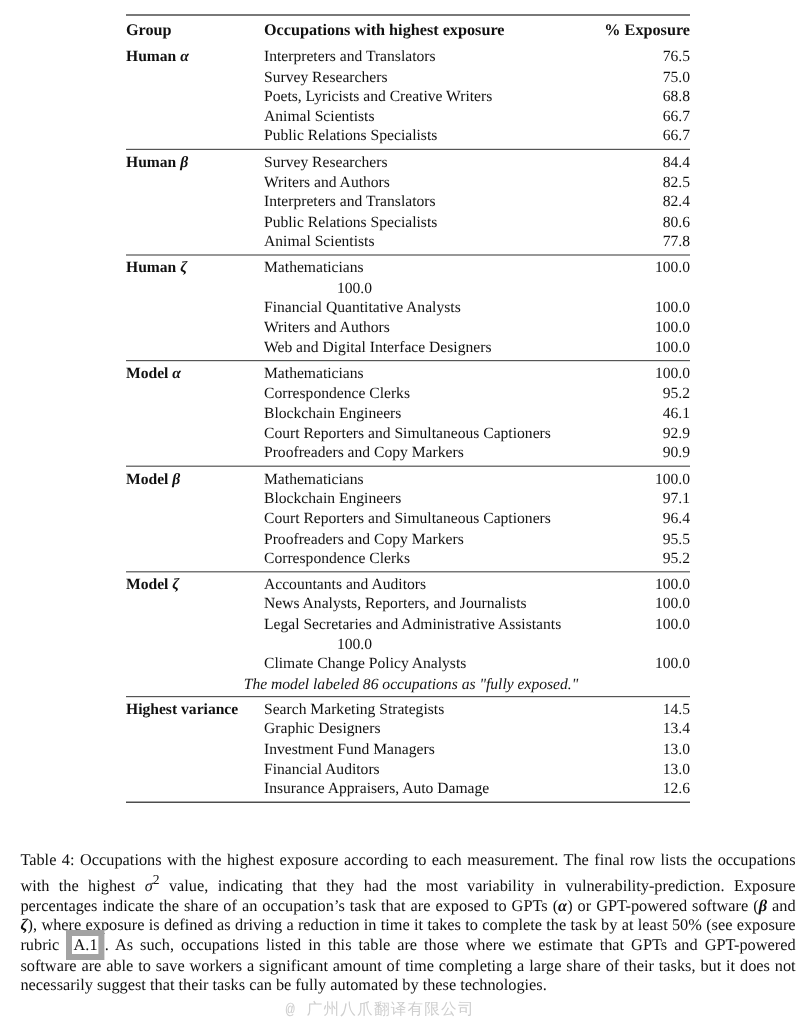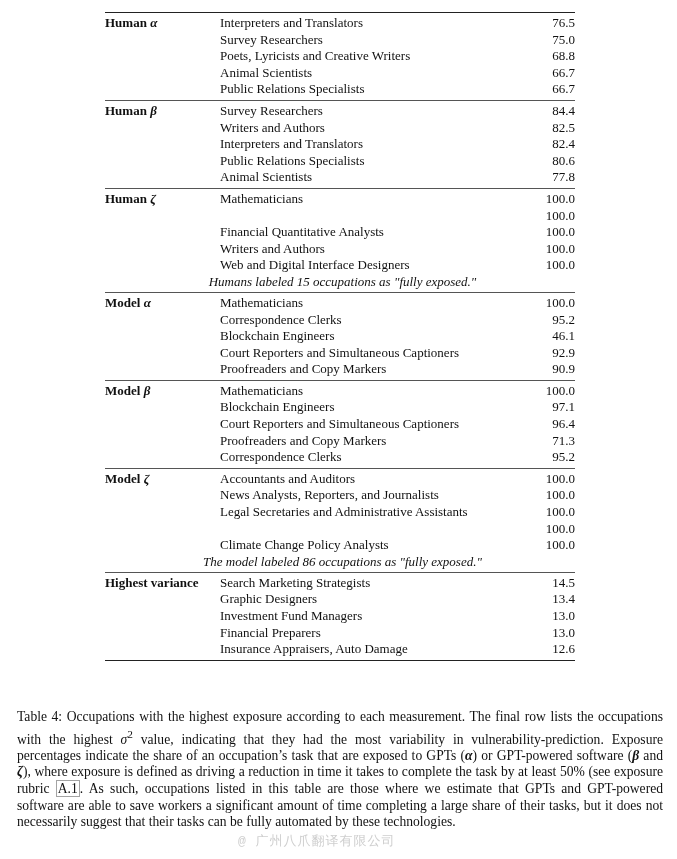--- a/index.html
+++ b/index.html
@@ -7,33 +7,38 @@
          font-family: "Liberation Serif", "DejaVu Serif", serif; color: #111; }
   .table-wrap { position: absolute; left: 105px; top: 12px; width: 470px; }
   .rule-top { border-top: 1.3px solid #222; }
   .rule-mid { border-top: 0.8px solid #555; }
   .rule-bot { border-top: 1.3px solid #222; }
   .hdr { display: flex; height: 24px; align-items: center; font-weight: bold; font-size: 13.5px; }
   .c-group { width: 115px; flex: none; }
   .c-occ { flex: 1; }
   .c-val { width: 90px; flex: none; text-align: right; }
   .group { padding: 2px 0 2px 0; }
-  .row { display: flex; height: 16.6px; line-height: 16.6px; font-size: 13px; justify-content: space-between; }
+  .row { display: flex; height: 16.6px; line-height: 16.6px; font-size: 13px; }
   .row .c-group { font-weight: bold; }
   .note { font-style: italic; font-size: 13px; height: 16px; line-height: 16px; text-align: center; padding-left: 5px; }
   .caption { position: absolute; left: 17px; top: 709px; width: 646px; font-size: 13.6px; line-height: 16.6px; text-align: justify; }
-  .ref { border: 1px solid #a3a3a3; padding: 0 1px; }
+  .ref { border: 5px solid #a3a3a3; padding: 0 1px; }
   .greek { font-weight: bold; font-style: italic; }
   .watermark { position: absolute; left: 238px; top: 832px; font-family: Liberation Mono, monospace; font-size: 13px; color: rgba(190,190,190,0.75); letter-spacing: 1px; }
 </style>
 </head>
 <body>
 
 <div class="table-wrap">
   <div class="rule-top"></div>
+  <div class="hdr">
+    <span class="c-group">Group</span>
+    <span class="c-occ">Occupations with highest exposure</span>
+    <span class="c-val">% Exposure</span>
+  </div>
   <div id="groups">
       <div class="group">
         <div class="row">
           <span class="c-group">Human <i>α</i></span>
           <span class="c-occ">Interpreters and Translators</span>
           <span class="c-val">76.5</span>
         </div>
         <div class="row">
           <span class="c-group"></span>
           <span class="c-occ">Survey Researchers</span>
@@ -102,21 +107,20 @@
         <div class="row">
           <span class="c-group"></span>
           <span class="c-occ">Writers and Authors</span>
           <span class="c-val">100.0</span>
         </div>
         <div class="row">
           <span class="c-group"></span>
           <span class="c-occ">Web and Digital Interface Designers</span>
           <span class="c-val">100.0</span>
         </div>
-        <div class="note">Humans labeled 15 occupations as "fully exposed."</div>
       </div>
       <div class="rule-mid"></div>
       <div class="group">
         <div class="row">
           <span class="c-group">Model <i>α</i></span>
           <span class="c-occ">Mathematicians</span>
           <span class="c-val">100.0</span>
         </div>
         <div class="row">
           <span class="c-group"></span>
@@ -152,21 +156,21 @@
           <span class="c-val">97.1</span>
         </div>
         <div class="row">
           <span class="c-group"></span>
           <span class="c-occ">Court Reporters and Simultaneous Captioners</span>
           <span class="c-val">96.4</span>
         </div>
         <div class="row">
           <span class="c-group"></span>
           <span class="c-occ">Proofreaders and Copy Markers</span>
-          <span class="c-val">71.3</span>
+          <span class="c-val">95.5</span>
         </div>
         <div class="row">
           <span class="c-group"></span>
           <span class="c-occ">Correspondence Clerks</span>
           <span class="c-val">95.2</span>
         </div>
       </div>
       <div class="rule-mid"></div>
       <div class="group">
         <div class="row">
@@ -207,21 +211,21 @@
           <span class="c-occ">Graphic Designers</span>
           <span class="c-val">13.4</span>
         </div>
         <div class="row">
           <span class="c-group"></span>
           <span class="c-occ">Investment Fund Managers</span>
           <span class="c-val">13.0</span>
         </div>
         <div class="row">
           <span class="c-group"></span>
-          <span class="c-occ">Financial Preparers</span>
+          <span class="c-occ">Financial Auditors</span>
           <span class="c-val">13.0</span>
         </div>
         <div class="row">
           <span class="c-group"></span>
           <span class="c-occ">Insurance Appraisers, Auto Damage</span>
           <span class="c-val">12.6</span>
         </div>
       </div>
     </div>
   <div class="rule-bot"></div>

